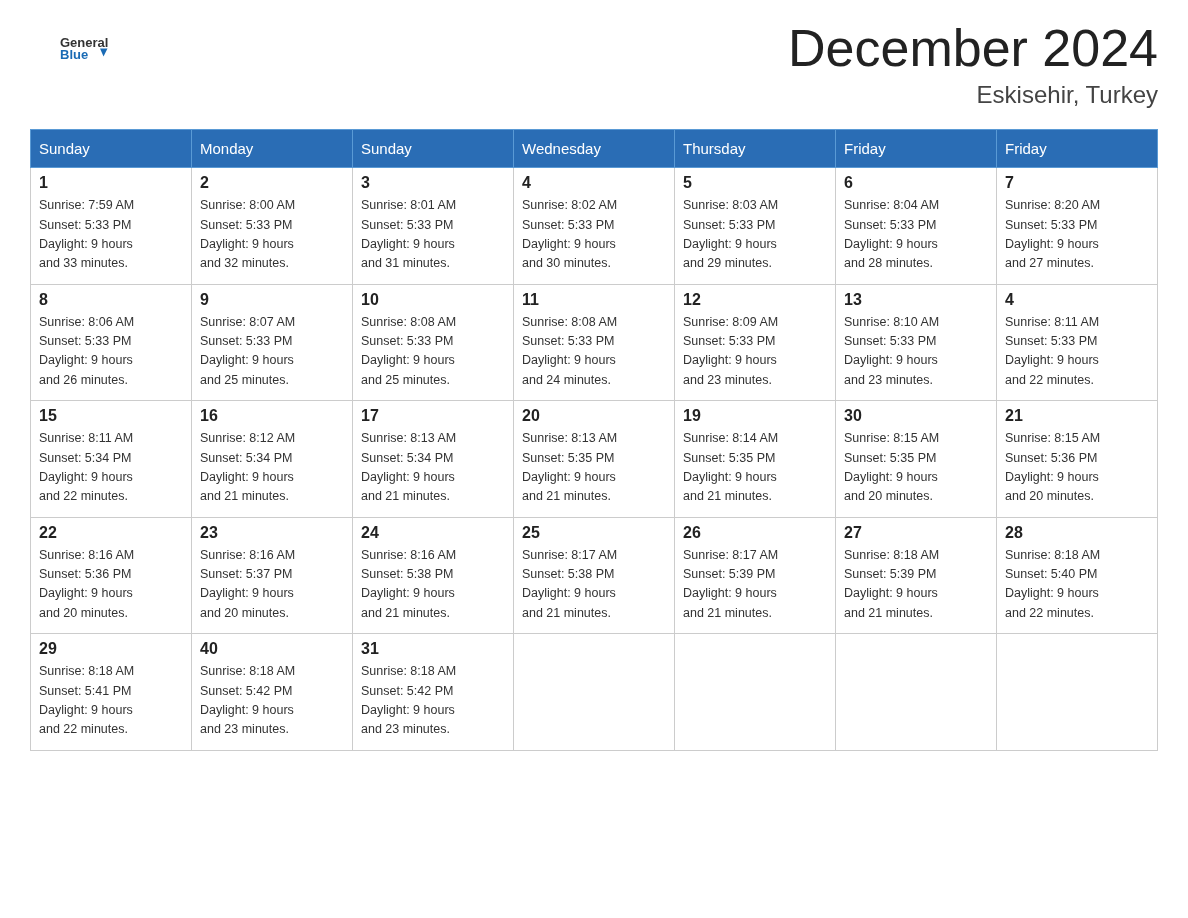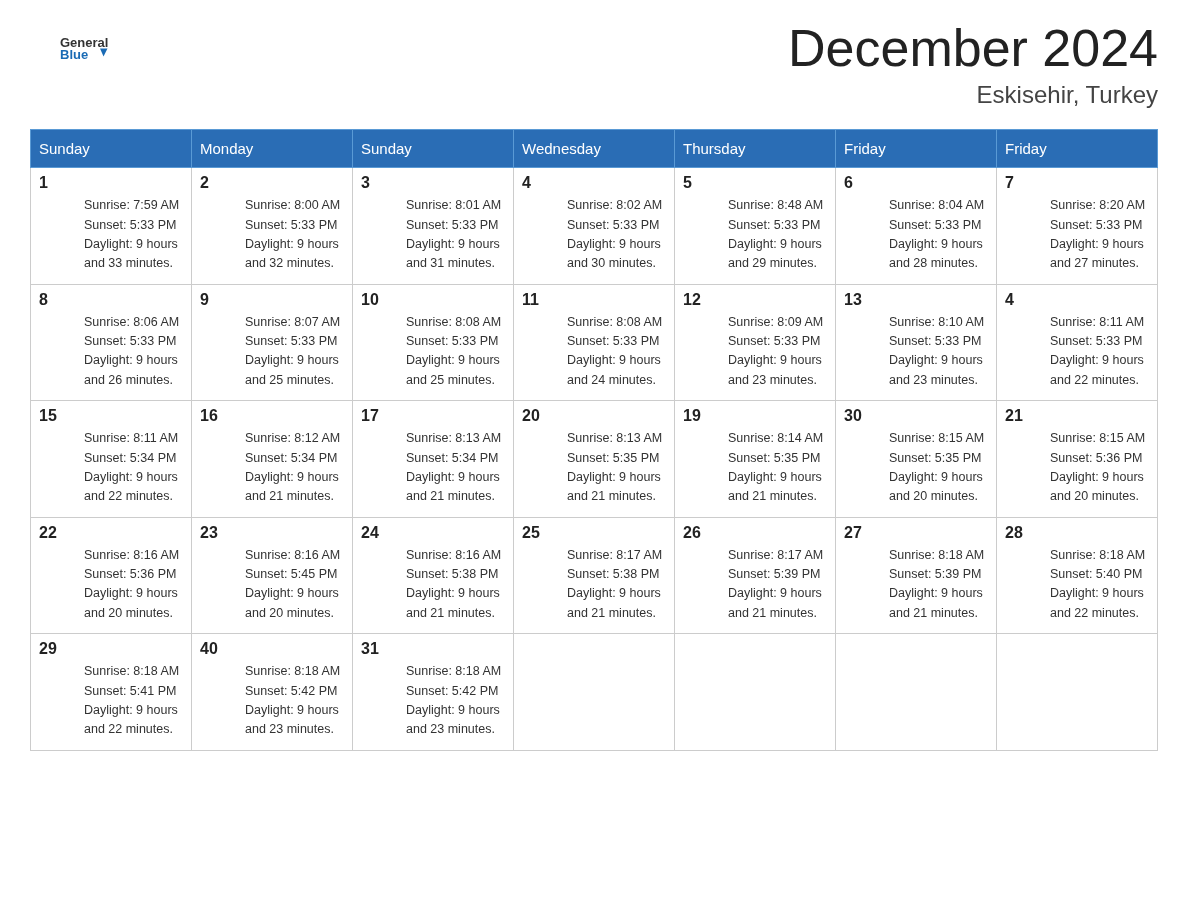--- a/index.html
+++ b/index.html
@@ -63,21 +63,20 @@
       font-size: 16px;
       font-weight: bold;
       color: #222;
       display: block;
       margin-bottom: 4px;
     }
     .day-info {
       font-size: 12.5px;
       line-height: 1.55;
       color: #333;
-      margin-left: 45px;
     }
     .empty-cell {
       background: #fff;
     }
     
     .logo-svg {
       width: 55px;
       height: 55px;
     }
   </style>
@@ -144,21 +143,21 @@
           <div class="day-info">
             <span>Sunrise: 8:02 AM</span><br>
             <span>Sunset: 5:33 PM</span><br>
             <span>Daylight: 9 hours</span><br>
             <span>and 30 minutes.</span>
           </div>
         </td>
         <td>
           <span class="day-number">5</span>
           <div class="day-info">
-            <span>Sunrise: 8:48 AM</span><br>
+            <span>Sunrise: 8:03 AM</span><br>
             <span>Sunset: 5:33 PM</span><br>
             <span>Daylight: 9 hours</span><br>
             <span>and 29 minutes.</span>
           </div>
         </td>
         <td>
           <span class="day-number">6</span>
           <div class="day-info">
             <span>Sunrise: 8:04 AM</span><br>
             <span>Sunset: 5:33 PM</span><br>
@@ -313,21 +312,21 @@
             <span>Sunrise: 8:16 AM</span><br>
             <span>Sunset: 5:36 PM</span><br>
             <span>Daylight: 9 hours</span><br>
             <span>and 20 minutes.</span>
           </div>
         </td>
         <td>
           <span class="day-number">23</span>
           <div class="day-info">
             <span>Sunrise: 8:16 AM</span><br>
-            <span>Sunset: 5:45 PM</span><br>
+            <span>Sunset: 5:37 PM</span><br>
             <span>Daylight: 9 hours</span><br>
             <span>and 20 minutes.</span>
           </div>
         </td>
         <td>
           <span class="day-number">24</span>
           <div class="day-info">
             <span>Sunrise: 8:16 AM</span><br>
             <span>Sunset: 5:38 PM</span><br>
             <span>Daylight: 9 hours</span><br>

